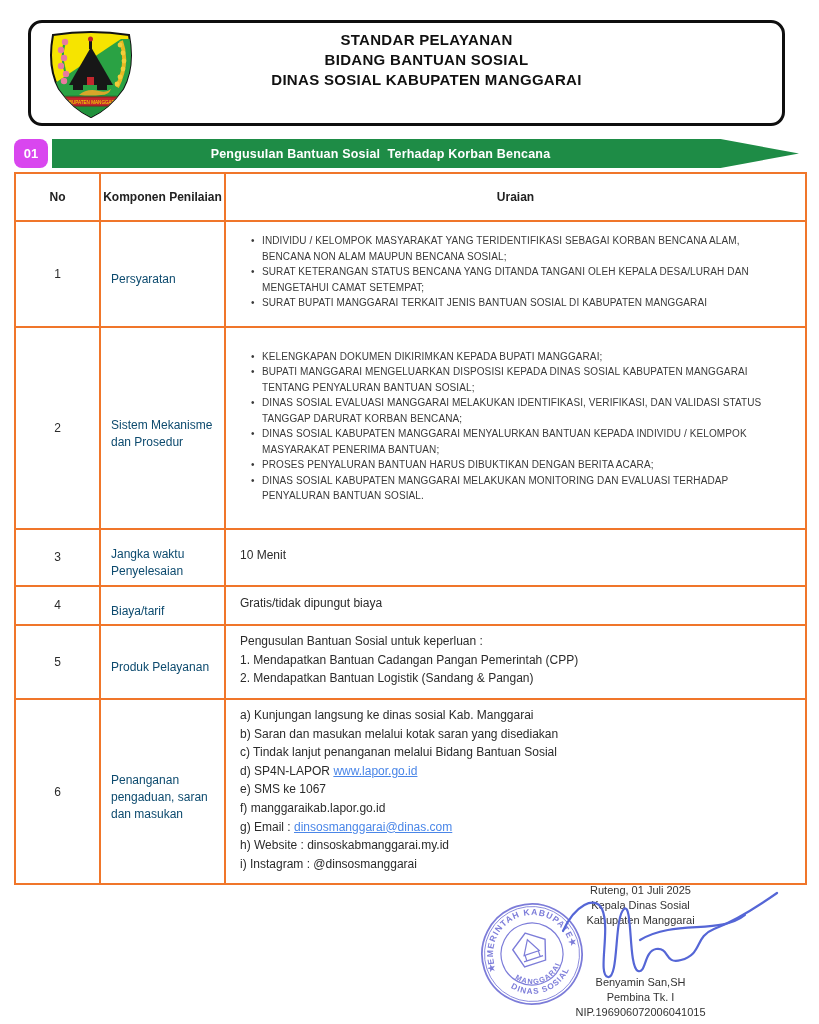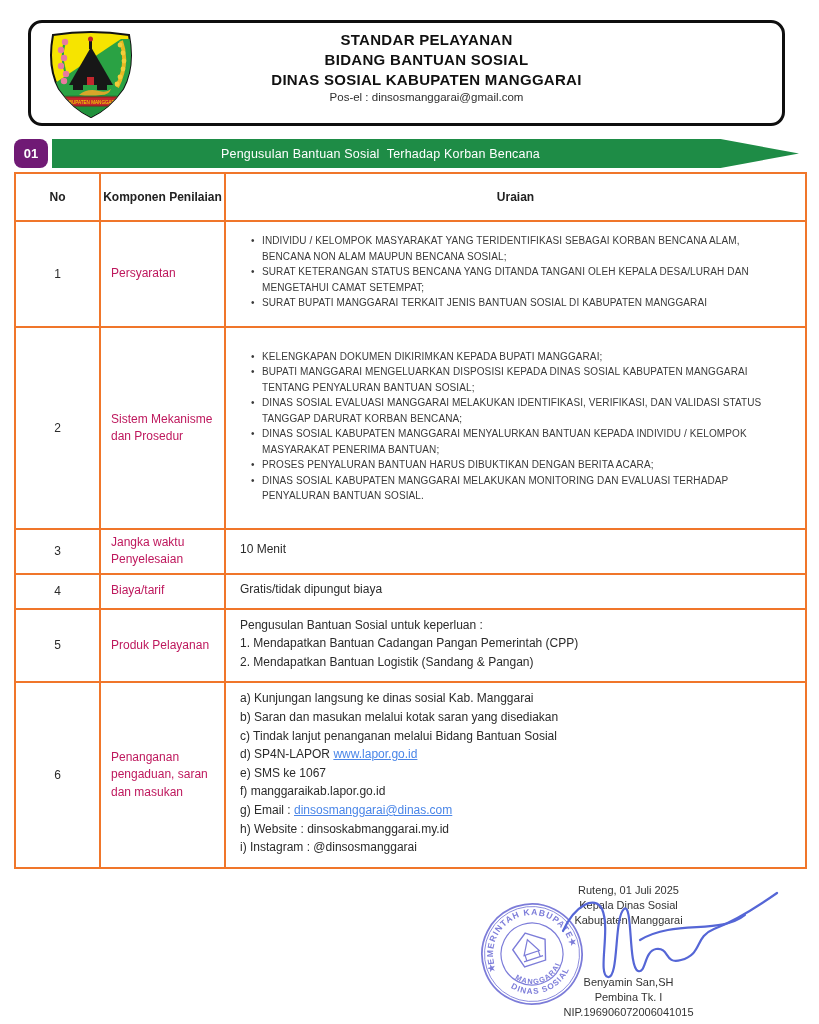--- a/index.html
+++ b/index.html
@@ -9,48 +9,48 @@
   
   .header-box{position:absolute;left:28px;top:20px;width:751px;height:100px;
               border:3px solid #0f0f0f;border-radius:14px;}
   .logo-wrap{position:absolute;left:12px;top:6px;width:96px;height:92px;}
   .header-text{position:absolute;left:60px;right:20px;top:7px;text-align:center;}
   .ht{font-size:15px;font-weight:bold;line-height:20px;letter-spacing:.3px;color:#111;}
   .addr{font-size:11.5px;line-height:15px;color:#2e2e2e;}
   .addr.first{margin-top:3px;}
 
   
-  .badge{position:absolute;left:14px;top:139px;width:34px;height:29px;background:#701a75;
+  .badge{position:absolute;left:14px;top:139px;width:34px;height:29px;background:#d946ef;
          border-radius:8px;color:#fff;font-size:13px;font-weight:bold;
          display:flex;align-items:center;justify-content:center;}
   .green-bar{position:absolute;left:52px;top:139px;width:747px;height:29px;background:#1e8c46;
          clip-path:polygon(0 0,89.5% 0,100% 50%,89.5% 100%,0 100%);
-         color:#fff;font-weight:normal;font-size:12.5px;letter-spacing:.2px;
+         color:#fff;font-weight:bold;font-size:12.5px;letter-spacing:.2px;
          display:flex;align-items:center;justify-content:center;
          padding-right:90px;box-sizing:border-box;white-space:pre;}
 
   
   table.svc{position:absolute;left:14px;top:172px;width:791px;border-collapse:collapse;table-layout:fixed;}
   table.svc th,table.svc td{border:2px solid #f0762a;vertical-align:middle;box-sizing:border-box;}
   table.svc th{font-size:12px;font-weight:bold;color:#222;}
   thead tr{height:48px;}
   tr.r1{height:106px;} tr.r2{height:202px;} tr.r3{height:40px;}
   tr.r4{height:30px;}  tr.r5{height:64px;}  tr.r6{height:166px;}
   .no-cell{text-align:center;font-size:12px;color:#2b2b2b;}
-  .komp-cell{font-size:12px;padding:4px 6px 4px 10px;line-height:1.45;color:#be185d;}
+  .komp-cell{font-size:12px;padding:16px 6px 4px 10px;line-height:1.45;color:#0c4a6e;}
   .ura-cell{padding:6px 40px 10px 14px;font-size:12px;color:#2b2b2b;}
   ul.bullets{margin:0;padding:0 0 0 22px;list-style:none;}
   ul.bullets li{position:relative;font-size:10px;line-height:1.55;color:#3a3a3a;letter-spacing:.1px;}
   ul.bullets li::before{content:"\2022";position:absolute;left:-11px;top:0;font-size:10px;color:#3a3a3a;}
   .line{line-height:1.55;}
   .plain{line-height:1.4;}
   a.lnk{color:#4a86e8;cursor:pointer;}
 
   
-  .sig-block{position:absolute;left:526px;top:883px;width:205px;text-align:center;
+  .sig-block{position:absolute;left:538px;top:883px;width:205px;text-align:center;
              font-size:11px;line-height:15px;color:#333;}
   .sig-gap{height:47px;}
   .stamp{position:absolute;left:479px;top:901px;width:106px;height:106px;opacity:.88;}
   .sig-stroke{position:absolute;left:545px;top:885px;width:235px;height:110px;}
 </style>
 </head>
 <body>
 
 <div class="page">
 
@@ -98,21 +98,20 @@
 
           <rect x="18" y="68" width="60" height="9" fill="#c2272d" stroke="#8e1b1b" stroke-width="1"></rect>
           <text x="48" y="74.5" text-anchor="middle" font-size="4.6" fill="#f6e400" font-family="Liberation Sans, sans-serif">KABUPATEN MANGGARAI</text>
         </g>
       </svg>
     </div>
     <div class="header-text">
       <div class="ht">STANDAR PELAYANAN</div>
       <div class="ht">BIDANG BANTUAN SOSIAL</div>
       <div class="ht">DINAS SOSIAL KABUPATEN MANGGARAI</div>
-      <div class="addr">Pos-el : dinsosmanggarai@gmail.com</div>
     </div>
   </div>
 
   <div class="badge">01</div>
   <div class="green-bar">
     <span>Pengusulan Bantuan Sosial  Terhadap Korban Bencana</span>
   </div>
 
   <table class="svc">
     <colgroup>

